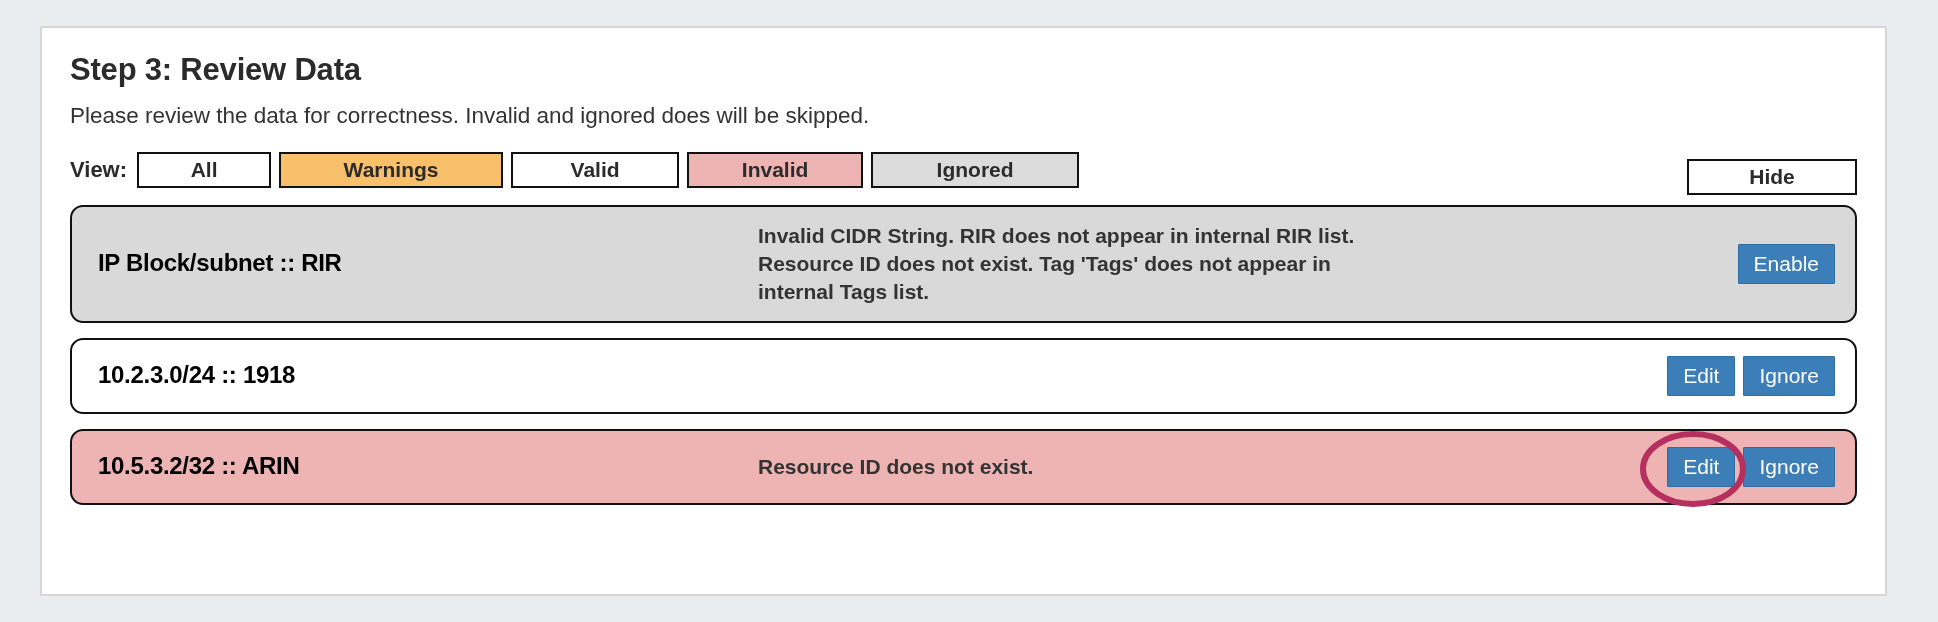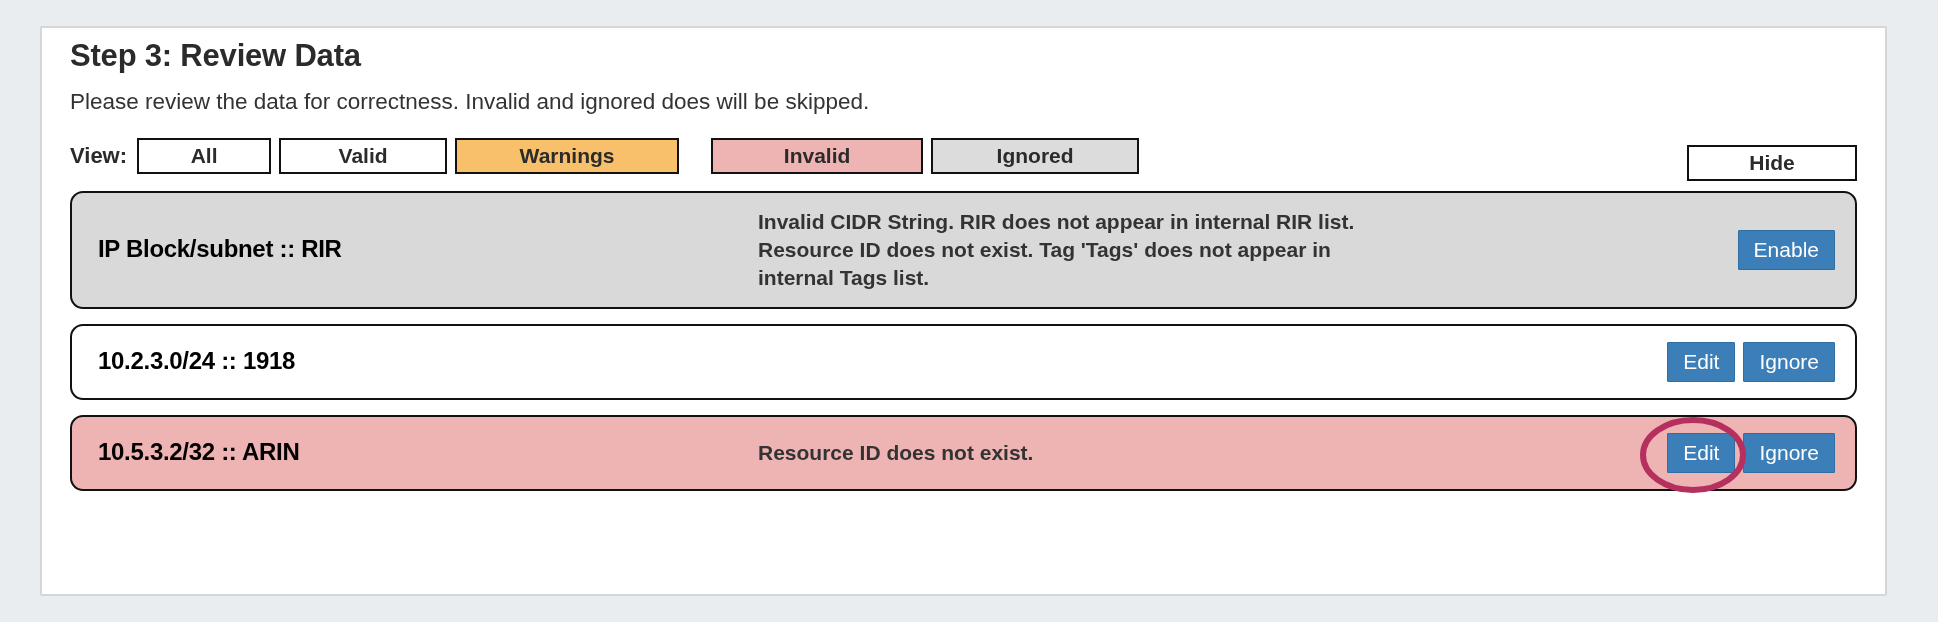--- a/index.html
+++ b/index.html
@@ -18,21 +18,21 @@
   }
   
   .panel {
     position: absolute;
     left: 40px; top: 26px;
     width: 1847px; height: 570px;
     background: #ffffff;
     border: 2px solid #d4d7da;
     border-radius: 2px;
   }
-  .panel-inner { padding: 10px 28px 0 28px; }
+  .panel-inner { padding: 24px 28px 0 28px; }
 
   
   .page-title {
     font-size: 31px;
     font-weight: bold;
     color: #2b2b2b;
     letter-spacing: -0.2px;
     margin: 0 0 14px 0;
     line-height: 1.15;
   }
@@ -70,21 +70,21 @@
     align-items: center;
     justify-content: center;
     margin-right: 8px;
     padding: 0 10px;
     cursor: pointer;
     line-height: 1;
   }
   .fb-all     { width: 134px; }
   .fb-valid   { width: 168px; }
   .fb-warn    { width: 224px; }
-  .fb-invalid { width: 212px; margin-left: 24px; }
+  .fb-invalid { width: 176px; }
   .fb-ignored { width: 208px; }
   .hide-btn {
     position: absolute;
     right: 0; top: 8px;
     width: 170px; height: 36px;
     border: 2.5px solid #111111;
     background: #ffffff;
     font-family: "Liberation Sans", sans-serif;
     font-size: 21px;
     font-weight: bold;
@@ -176,23 +176,23 @@
     <div class="panel-inner">
 
       <h1 class="page-title">Step 3: Review Data</h1>
       <p class="page-subtitle">Please review the data for correctness. Invalid and ignored does will be skipped.</p>
 
       <div class="filter-bar">
         <span class="view-label">View:</span>
 
         <button class="filter-btn fb-all">All</button>
 
+        <button class="filter-btn fb-warn" style="background:#f8c06a;">Warnings</button>
+
         <button class="filter-btn fb-valid">Valid</button>
-
-        <button class="filter-btn fb-warn" style="background:#f8c06a;">Warnings</button>
 
         <button class="filter-btn fb-invalid" style="background:#eeb3b3;">Invalid</button>
 
         <button class="filter-btn fb-ignored" style="background:#dcdcdc;">Ignored</button>
 
         <button class="hide-btn">Hide</button>
       </div>
 
       <div class="rows">
 

